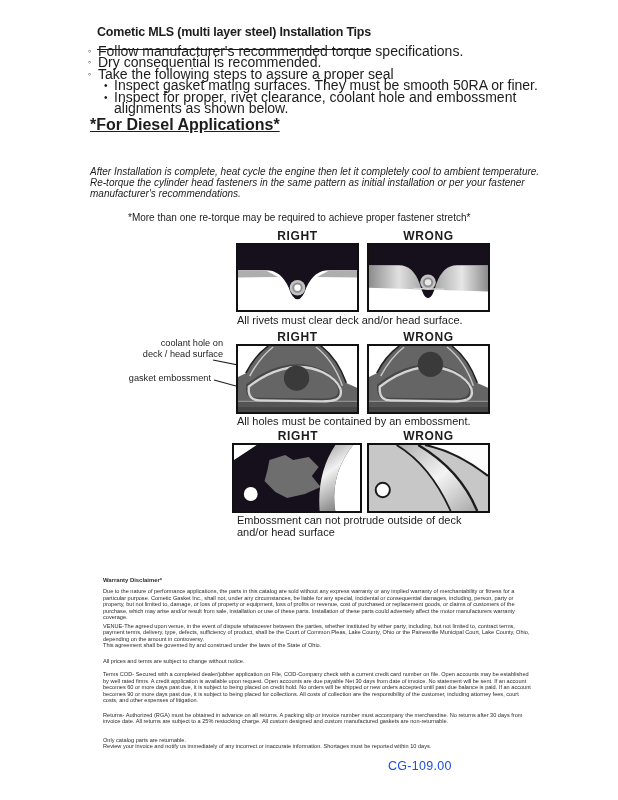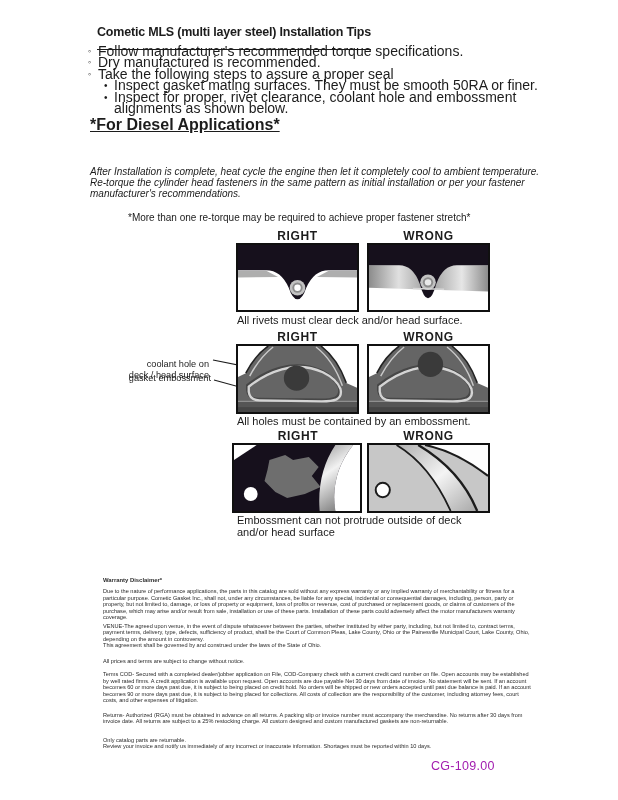--- a/index.html
+++ b/index.html
@@ -31,32 +31,32 @@
   .leader { position:absolute; left:212px; top:356px; }
 
   .warranty { position:absolute; left:103px; top:577px; width:429px; font-size:5.6px; line-height:6.5px; color:#2b2b2b; }
   .warranty .w-head { font-size:5.9px; font-weight:bold; margin-bottom:4.5px; }
   .wp { margin-top:0; }
   .wp.m1 { margin-top:2px; }
   .wp.m2 { margin-top:9px; }
   .wp.m3 { margin-top:7px; }
   .wp.m4 { margin-top:8px; }
   .wp.m5 { margin-top:12px; }
-  .page-code { position:absolute; left:388px; top:759px; font-size:12.5px; letter-spacing:0.3px; color:#a21caf;margin-left:43px; }
+  .page-code { position:absolute; left:388px; top:759px; font-size:12.5px; letter-spacing:0.3px; color:#1d4ed8; }
 </style>
 </head>
 <body>
 
 <div class="page">
 
   <div class="title">Cometic MLS (multi layer steel) Installation Tips</div>
 
   <div class="tips">
     <div class="tip-line">Follow manufacturer's recommended torque specifications.</div>
-    <div class="tip-line">Dry manufactured is recommended.</div>
+    <div class="tip-line">Dry consequential is recommended.</div>
     <div class="tip-line">Take the following steps to assure a proper seal</div>
     <div class="tip-sub">Inspect gasket mating surfaces.  They must be smooth 50RA or finer.</div>
     <div class="tip-sub">Inspect for proper, rivet clearance, coolant hole and embossment alignments as shown below.</div>
   </div>
 
   <div class="diesel-heading">*For Diesel Applications*</div>
   <div class="diesel-p2">After Installation is complete, heat cycle the engine then let it completely cool to ambient temperature. Re-torque the cylinder head fasteners in the same pattern as initial installation or per your fastener manufacturer's recommendations.</div>
   <div class="diesel-note">*More than one re-torque may be required to achieve proper fastener stretch*</div>
 
   <div class="dlabel" style="left:236px; top:229px;">RIGHT</div>
@@ -97,21 +97,21 @@
       </g>
       <line x1="45" y1="44.8" x2="77" y2="45.6" stroke="#d6d6d6" stroke-width="1.6"></line>
     </svg>
   </div>
 
   <div class="dcaption" style="left:237px; top:315px; width:280px;">All rivets must clear deck and/or head surface.</div>
 
   <div class="dlabel" style="left:236px; top:330px;">RIGHT</div>
   <div class="dlabel" style="left:367px; top:330px;">WRONG</div>
 
-  <div class="ann" style="left:97px; top:338px;margin-top:21px;">
+  <div class="ann" style="left:111px; top:338px;">
     <div>coolant hole on</div>
     <div>deck / head surface</div>
   </div>
   <div class="ann" style="left:99px; top:373px;">gasket embossment</div>
 
   <svg class="leader" width="100" height="44">
     <line x1="1" y1="4" x2="86" y2="21" stroke="#1c1c1c" stroke-width="1.1"></line>
     <line x1="2" y1="24" x2="46" y2="36" stroke="#1c1c1c" stroke-width="1.1"></line>
   </svg>
 

